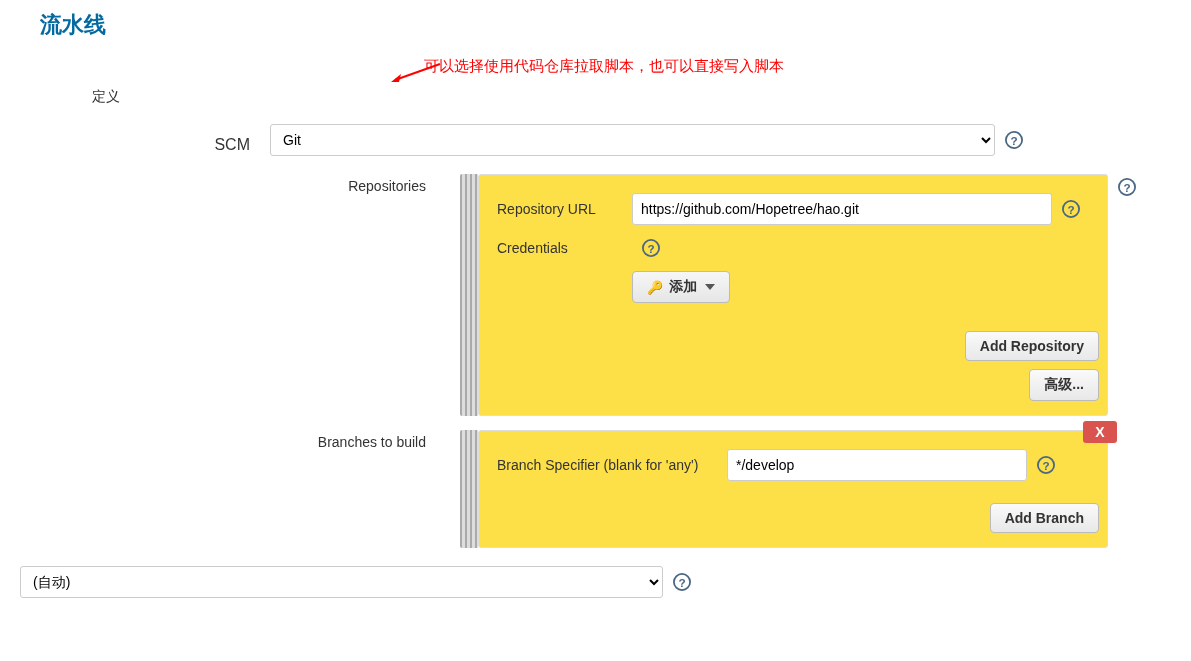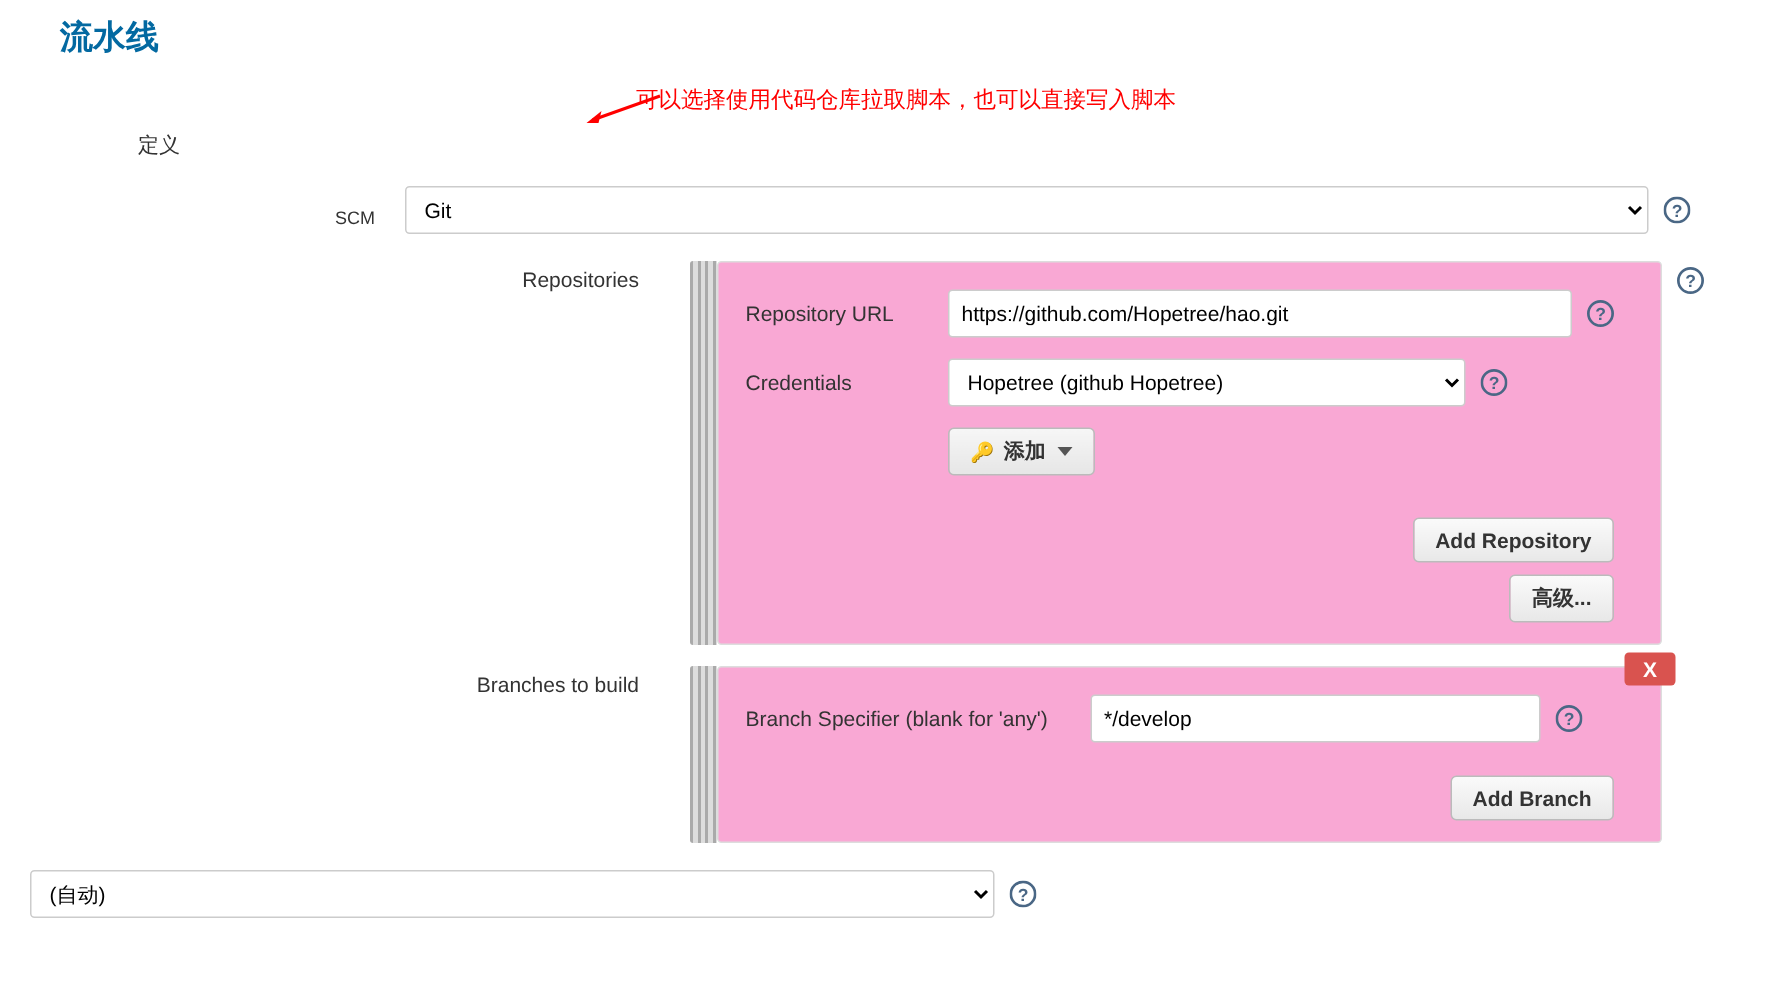--- a/index.html
+++ b/index.html
@@ -37,39 +37,39 @@
     .form-label {
       width: 120px;
       text-align: right;
       padding-right: 20px;
       font-size: 14px;
     }
     .form-label-indent1 {
       width: 250px;
       text-align: right;
       padding-right: 20px;
-      font-size: 12px;
+      font-size: 16px;
       margin-top: 10px;
     }
     select, input[type="text"] {
       height: 32px;
       padding: 4px 8px;
       border: 1px solid #ccc;
       border-radius: 3px;
       font-size: 14px;
       background: #fff;
     }
     .definition-select {
       flex: 1;
       max-width: 884px;
       border: 1px solid #4d90fe;
       border-radius: 4px;
     }
     .scm-select {
-      width: 829px;
+      width: 725px;
     }
     .help-icon {
       display: inline-flex;
       align-items: center;
       justify-content: center;
       width: 18px;
       height: 18px;
       margin-left: 10px;
       color: #4a6785;
       cursor: pointer;
@@ -90,24 +90,24 @@
       background: repeating-linear-gradient(
         to right,
         #aaa 0px, #aaa 2px, #ddd 2px, #ddd 5px
       );
       align-self: stretch;
       border-radius: 2px 0 0 2px;
     }
     .grey-box {
       flex: 1;
       max-width: 630px;
-      background: #f9a8d4;
+      background: #fde047;
       border: 1px solid #ddd;
       border-radius: 3px;
-      padding: 18px 31px 14px 18px;
+      padding: 18px 8px 14px 18px;
       display: flex;
       flex-direction: column;
       position: relative;
     }
     .inner-row {
       display: flex;
       align-items: center;
       margin-bottom: 14px;
     }
     .inner-row:last-child { margin-bottom: 0; }
@@ -234,23 +234,20 @@
           <span class="help-icon">
             <svg viewBox="0 0 20 20">
                 <circle cx="10" cy="10" r="9" fill="none" stroke="#4a6785" stroke-width="2"></circle>
                 <text x="10" y="15" text-anchor="middle" font-size="13" font-weight="bold" fill="#4a6785">?</text>
               </svg>
           </span>
         </div>
 
         <div class="inner-row">
           <div class="inner-label">Credentials</div>
-          <select class="inner-select">
-            <option>Hopetree (github Hopetree)</option>
-          </select>
           <span class="help-icon">
             <svg viewBox="0 0 20 20">
                 <circle cx="10" cy="10" r="9" fill="none" stroke="#4a6785" stroke-width="2"></circle>
                 <text x="10" y="15" text-anchor="middle" font-size="13" font-weight="bold" fill="#4a6785">?</text>
               </svg>
           </span>
         </div>
 
         <div class="inner-row">
           <div class="inner-label"></div>

